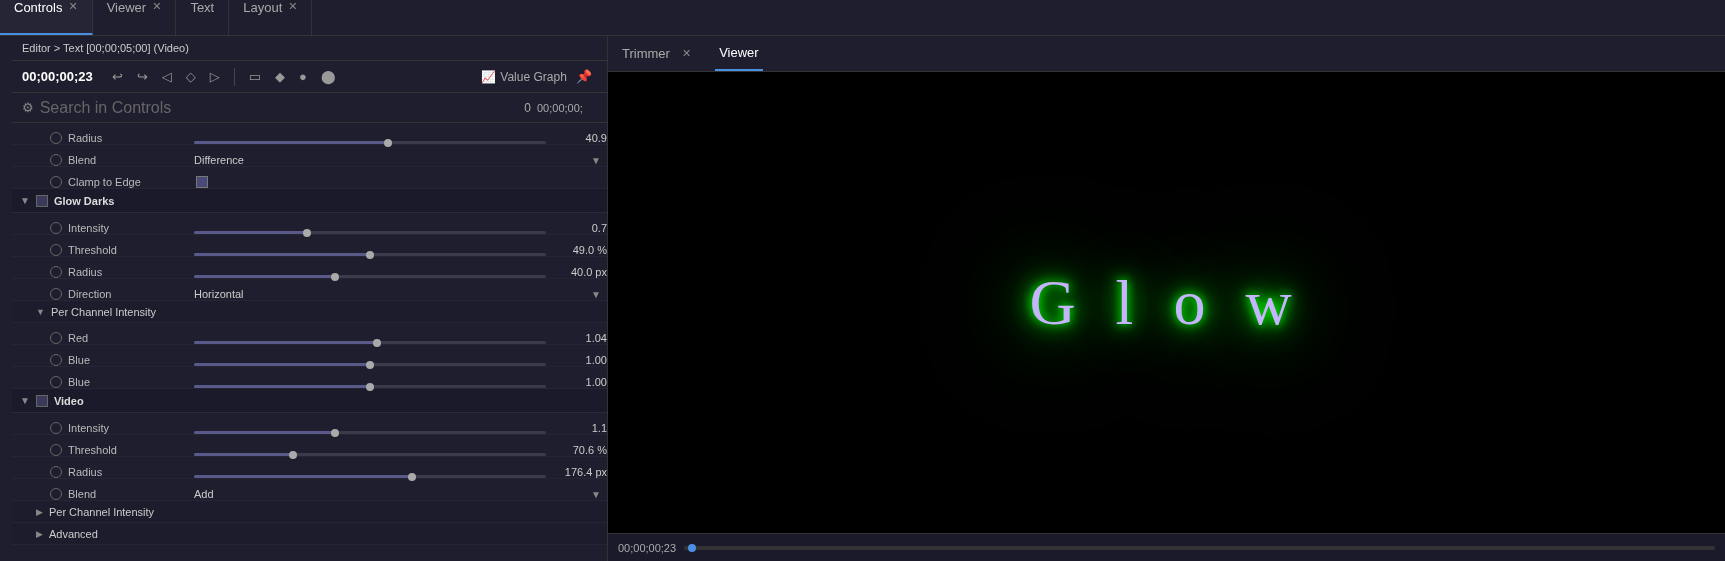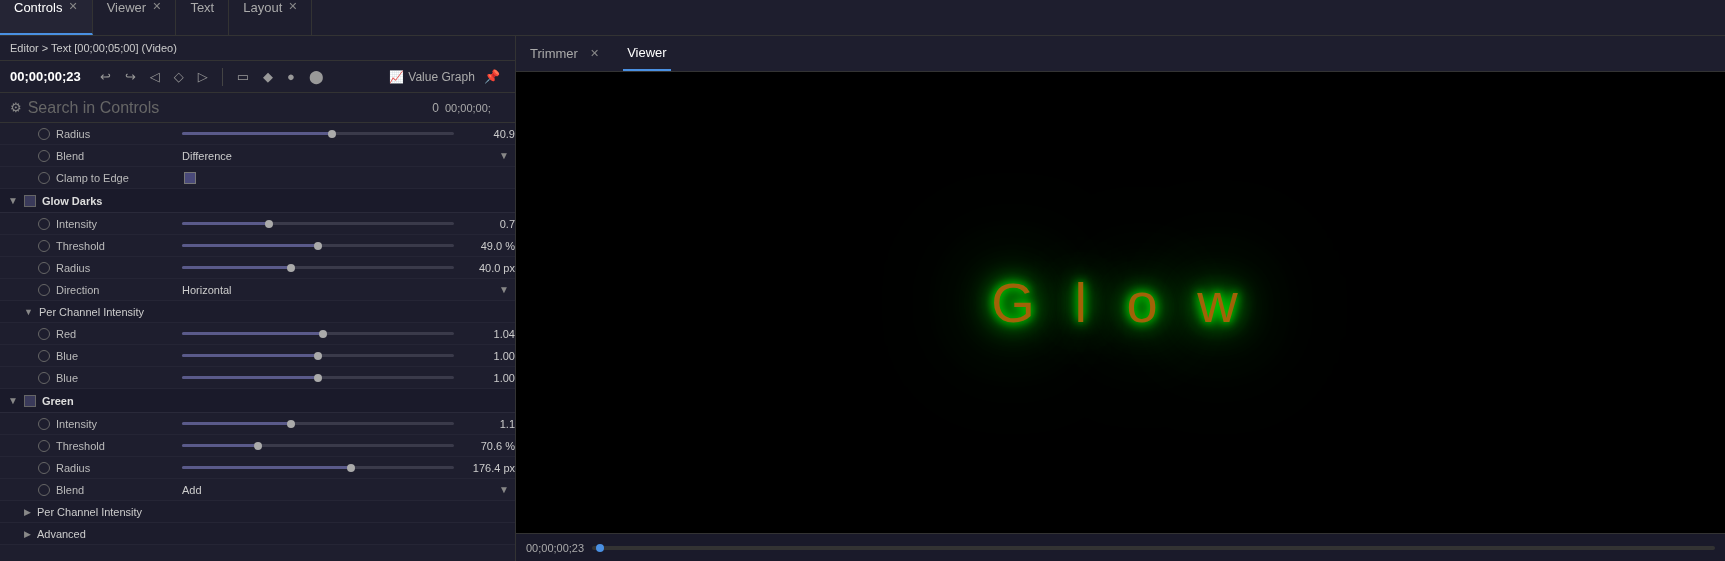--- a/index.html
+++ b/index.html
@@ -47,26 +47,27 @@
 
     
     .main-layout {
       display: flex;
       flex: 1;
       overflow: hidden;
     }
 
     
     .left-panel {
-      width: 516px;
+      width: 608px;
       background: #1e1e2e;
       display: flex;
       flex-direction: column;
       border-right: 1px solid #333;
       flex-shrink: 0;
+      padding-left: 12px;
     }
 
     
     .editor-bar {
       padding: 6px 10px;
       font-size: 11px;
       color: #aaa;
       border-bottom: 1px solid #333;
       background: #1e1e2e;
     }
@@ -124,21 +125,21 @@
       overflow-y: auto;
       background: #1e1e2e;
     }
     .controls-content::-webkit-scrollbar { width: 6px; }
     .controls-content::-webkit-scrollbar-track { background: #1a1a2a; }
     .controls-content::-webkit-scrollbar-thumb { background: #444; border-radius: 3px; }
 
     
     .control-row {
       display: flex;
-      align-items: center;
+      align-items: flex-end;
       height: 22px;
       padding: 0 0 0 10px;
       border-bottom: 1px solid #252535;
     }
 
     .row-keyframe {
       width: 12px;
       height: 12px;
       border: 1px solid #666;
       border-radius: 50%;
@@ -302,29 +303,29 @@
       background: #000;
       display: flex;
       align-items: center;
       justify-content: center;
       position: relative;
       overflow: hidden;
     }
 
     
     .glow-text {
-      font-size: 56px;
-      color: #a16207;
+      font-size: 64px;
+      color: #c4b5fd;
       text-shadow:
         0 0 10px #00ff00,
         0 0 20px #00ff00,
         0 0 40px #00ff00,
         0 0 80px #00ff00,
         0 0 120px #00cc00;
-      font-family: Liberation Sans, sans-serif;
+      font-family: Liberation Serif, serif;
       letter-spacing: 12px;
     }
 
     
     .viewer-timeline {
       height: 28px;
       background: #1a1a2a;
       display: flex;
       align-items: center;
       padding: 0 10px;
@@ -529,21 +530,21 @@
             <div class="slider-fill" style="width:50%"></div>
             <div class="slider-thumb" style="left:50%"></div>
           </div>
         </div>
         <span class="row-value">1.00</span>
       </div>
 
       <div class="section-header">
         <span class="section-chevron">▼</span>
         <div class="section-checkbox checked"></div>
-        <span class="section-title">Green</span>
+        <span class="section-title">Video</span>
       </div>
 
       <div class="control-row indent-2">
         <div class="row-keyframe"></div>
         <span class="row-label">Intensity</span>
         <div class="row-slider-area">
           <div class="slider-track">
             <div class="slider-fill" style="width:40%"></div>
             <div class="slider-thumb" style="left:40%"></div>
           </div>

